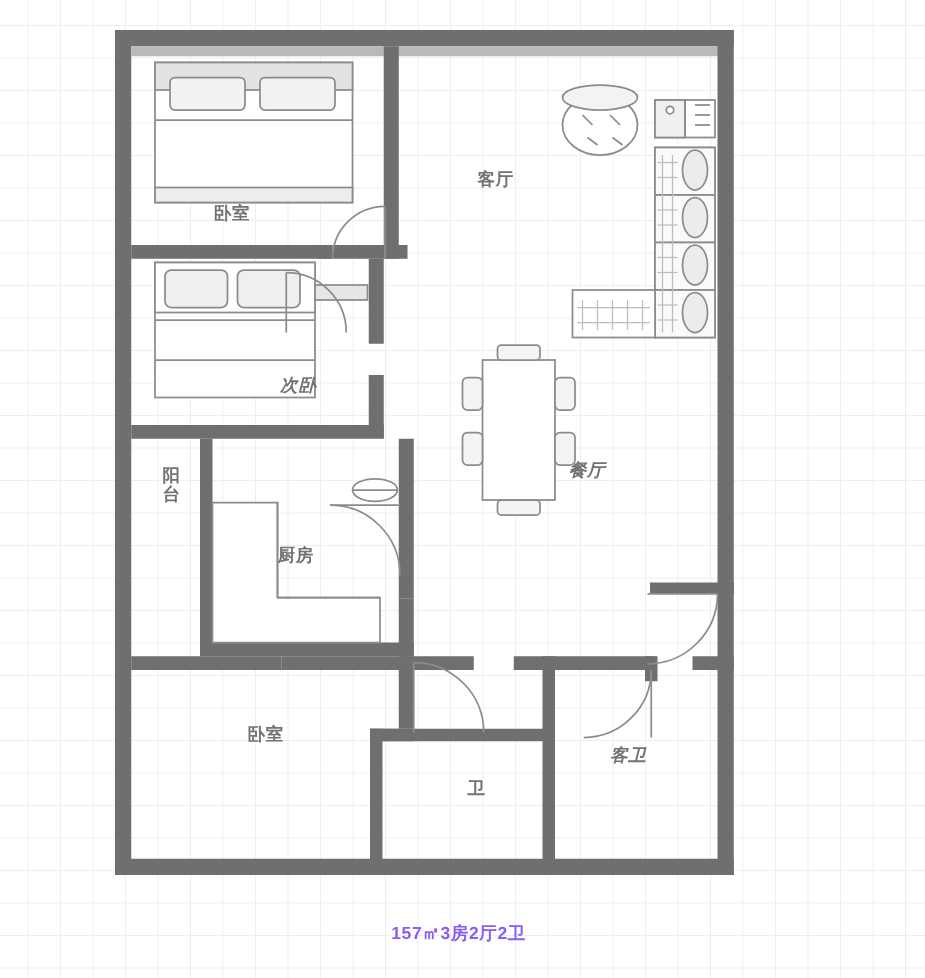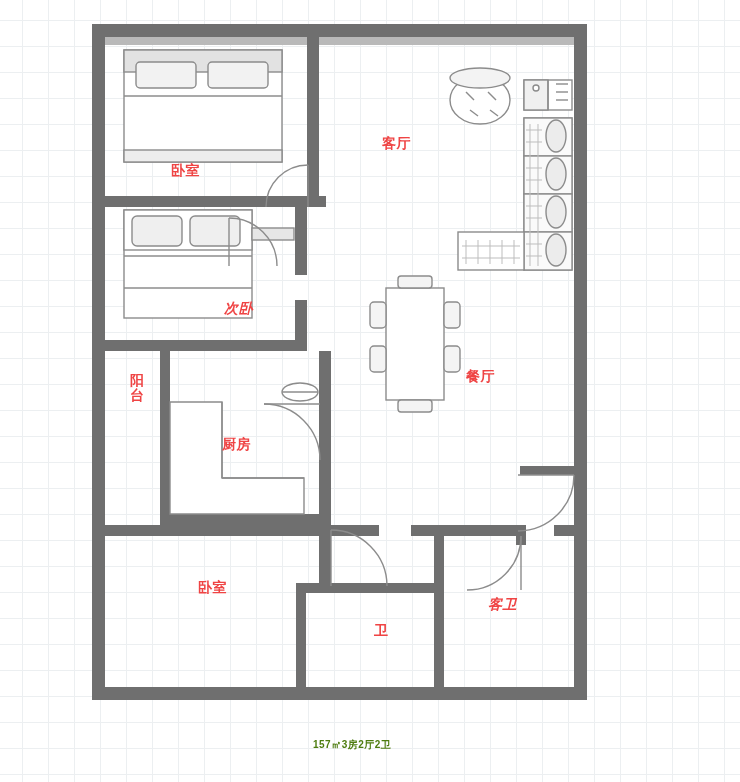--- a/index.html
+++ b/index.html
@@ -15,31 +15,31 @@
     position:absolute;left:0;top:0;width:740px;height:782px;
     background-image:
       linear-gradient(to right, #eceff1 1px, transparent 1px),
       linear-gradient(to bottom, #eceff1 1px, transparent 1px);
     background-size:26px 26px;
     background-position:-4px -6px;
   }
   svg#plan{position:absolute;left:0;top:0;}
   .room-label{
     position:absolute;
-    color:#ef4444;
+    color:#737373;
     font-size:14px;
     line-height:15px;
     font-weight:700;
     white-space:pre;
     letter-spacing:0.5px;
   }
   .caption{
     position:absolute;
-    color:#4d7c0f;
-    font-size:10px;
+    color:#8b5cf6;
+    font-size:14px;
     font-weight:700;
     letter-spacing:0.5px;
     white-space:nowrap;
   }
 </style>
 </head>
 <body>
 
 <div id="stage">
 
@@ -219,20 +219,20 @@
       </g>
     </g>
   </svg>
 
   <div class="room-label" style="left:171px;top:163px;">卧室</div>
   <div class="room-label" style="left:382px;top:136px;">客厅</div>
   <div class="room-label" style="left:224px;top:301px;font-style:italic;">次卧</div>
   <div class="room-label" style="left:130px;top:373px;">阳
 台</div>
   <div class="room-label" style="left:222px;top:437px;text-align:center;">厨房</div>
-  <div class="room-label" style="left:466px;top:369px;">餐厅</div>
+  <div class="room-label" style="left:455px;top:369px;font-style:italic;">餐厅</div>
   <div class="room-label" style="left:198px;top:580px;">卧室</div>
   <div class="room-label" style="left:374px;top:623px;">卫</div>
   <div class="room-label" style="left:488px;top:597px;font-style:italic;">客卫</div>
 
   <div class="caption" style="left:313px;top:738px;">157㎡3房2厅2卫</div>
 
 </div>
 
 </body></html>

